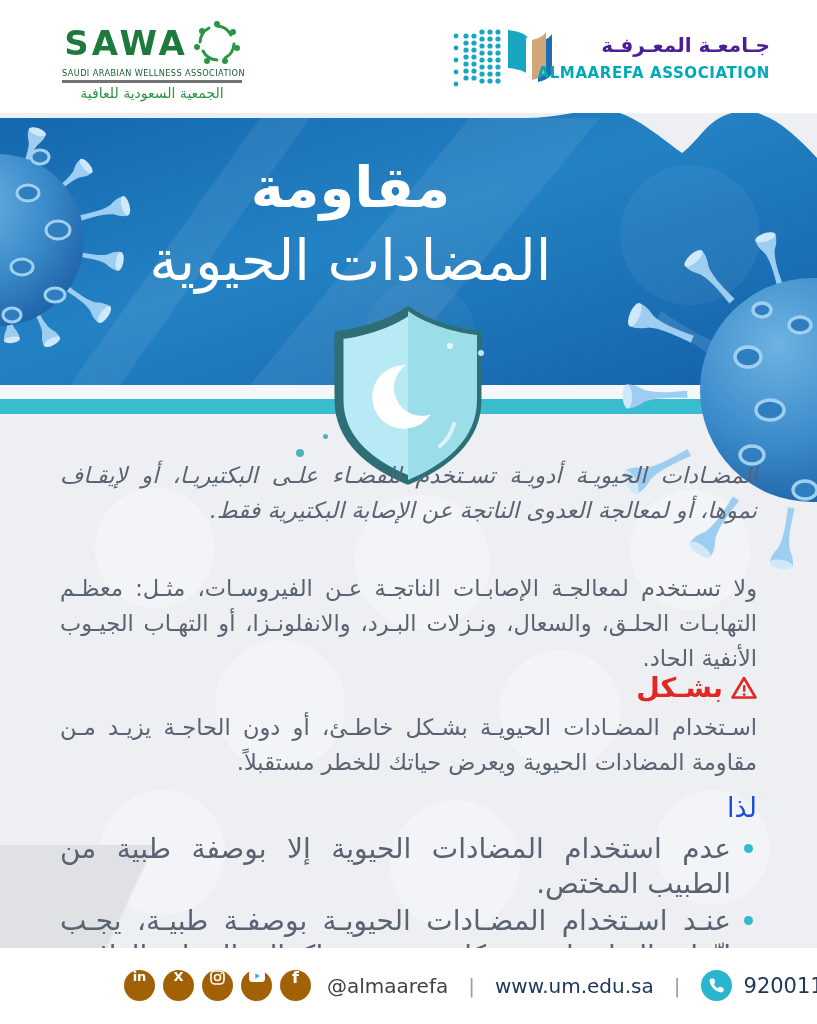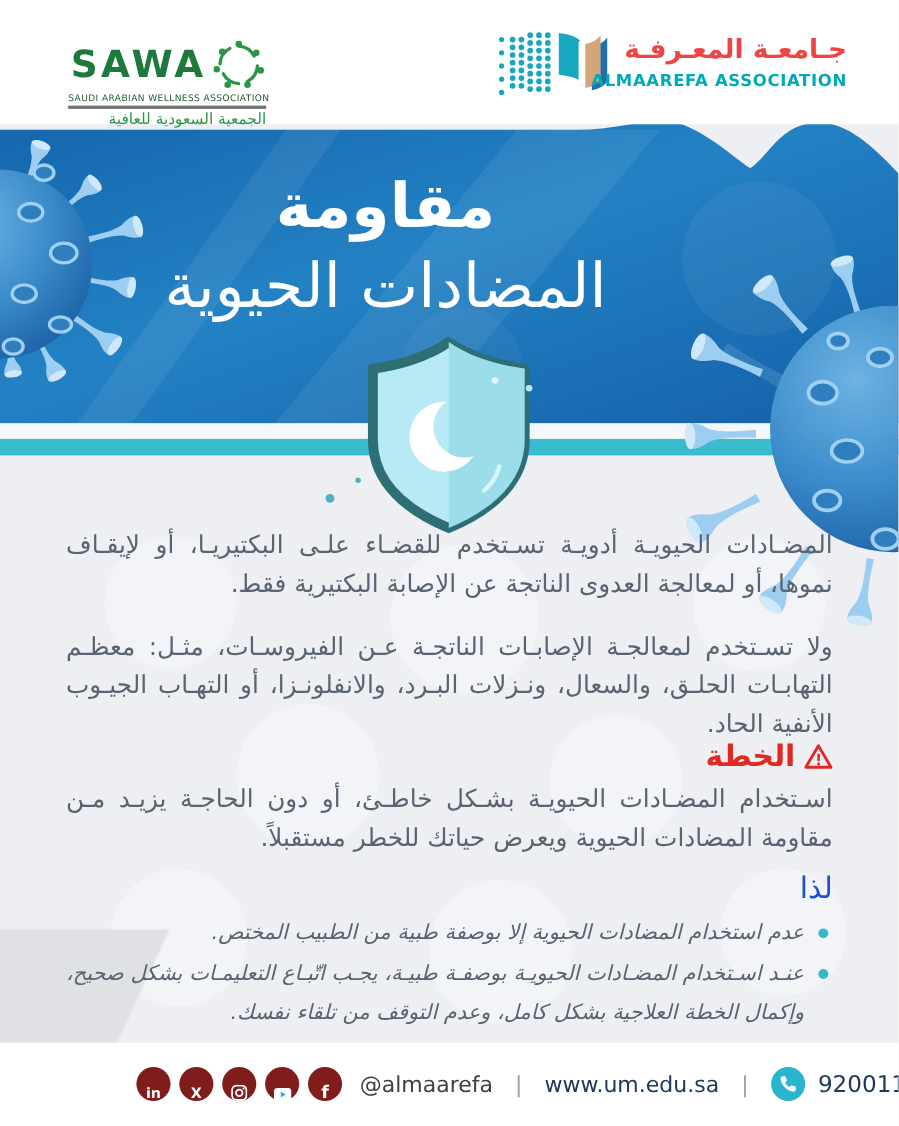--- a/index.html
+++ b/index.html
@@ -2,63 +2,63 @@
 <html lang="ar"><head>
 <meta charset="utf-8">
 <style>
   html,body{margin:0;padding:0;background:#ffffff;}
   .poster{
     position:relative;width:817px;height:1024px;overflow:hidden;
     background:#edeff2;font-family:"DejaVu Sans",sans-serif;
   }
   
   .header{position:absolute;top:0;left:0;width:817px;height:113px;background:#ffffff;z-index:6;}
-  .sawa{position:absolute;left:62px;top:36px;width:180px;text-align:right;}
+  .sawa{position:absolute;left:62px;top:20px;width:180px;text-align:center;}
   .sawa-row{display:flex;align-items:center;justify-content:center;gap:6px;}
   .sawa-name{font-size:34px;font-weight:bold;color:#1e7a3c;letter-spacing:3px;line-height:40px;}
   .sawa-tag-en{font-size:8.2px;color:#1a5c30;letter-spacing:.4px;margin-top:2px;white-space:nowrap;border-bottom:3px solid #737373;padding-bottom:2px;}
   .sawa-tag-ar{font-size:14px;color:#2a9447;margin-top:2px;direction:rtl;}
   .vision{position:absolute;left:340px;top:22px;width:118px;text-align:center;}
   .vision-l1{display:flex;justify-content:center;align-items:baseline;gap:6px;font-size:13.5px;color:#96999e;letter-spacing:1px;}
   .vision-l1 .ar{font-size:12.5px;letter-spacing:0;color:#85888d;}
   .vision-l2{display:flex;justify-content:center;align-items:center;font-size:31px;font-weight:bold;color:#96999e;line-height:32px;}
   .vision-ar{font-size:8.6px;color:#2f8e44;margin-top:2px;direction:rtl;}
   .vision-en{font-size:7.4px;color:#96999e;letter-spacing:.6px;margin-top:1px;}
   .uni-text{position:absolute;right:47px;top:30px;text-align:right;}
-  .uni-ar{font-size:24px;font-weight:bold;color:#ef4444;direction:rtl;line-height:30px;margin-left:34px;}
+  .uni-ar{font-size:20px;font-weight:bold;color:#4c1d95;direction:rtl;line-height:30px;margin-left:34px;}
   .uni-en{font-size:15px;font-weight:bold;color:#00a9b7;letter-spacing:.6px;margin-top:4px;}
   .uni-mark{position:absolute;left:452px;top:28px;}
   
   .banner-svg{position:absolute;left:0;top:95px;z-index:1;}
   .banner-title{position:absolute;left:0;top:152px;width:701px;text-align:center;color:#ffffff;z-index:2;direction:rtl;}
   .banner-title .l1{font-size:56px;font-weight:bold;line-height:72px;}
   .banner-title .l2{font-size:56px;font-weight:normal;line-height:74px;}
   .strip-white{position:absolute;left:0;top:385px;width:817px;height:14px;background:#f3f7fa;z-index:1;}
   .strip-teal{position:absolute;left:0;top:399px;width:817px;height:15px;background:#3abccf;z-index:1;}
   .virus-svg{position:absolute;left:0;top:95px;z-index:3;pointer-events:none;}
   .shield{position:absolute;left:326px;top:304px;z-index:4;}
   
   .bg-circle{position:absolute;border-radius:50%;background:#f3f4f7;z-index:0;}
   .band{position:absolute;left:0;top:845px;width:230px;height:103px;z-index:0;
     background:linear-gradient(115deg,#dfe1e5 0%,#dfe1e5 55%,rgba(223,225,229,0) 56%);}
   
   .content{position:absolute;left:60px;width:697px;z-index:5;direction:rtl;color:#5a6372;}
   .para{font-size:22.5px;line-height:35px;text-align:justify;text-align-last:right;}
-  .p1{top:479px;}
+  .p1{top:458px;font-style:italic;}
   .p2{top:571px;}
   .warn-head{position:absolute;right:60px;top:672px;z-index:5;display:flex;direction:rtl;align-items:center;gap:8px;color:#e12823;font-weight:bold;font-size:27px;}
   .warn-body{top:710px;}
   .so-head{position:absolute;right:60px;top:792px;z-index:5;color:#1d4ed8;font-weight:normal;font-size:27px;direction:rtl;}
   .bullets{position:absolute;left:60px;top:831px;width:697px;z-index:5;direction:rtl;margin:0;padding:0;list-style:none;color:#5a6372;}
-  .bullets li{position:relative;padding-right:26px;font-size:19px;line-height:35px;text-align:justify;text-align-last:right;margin-bottom:2px;font-style:italic;}
+  .bullets li{position:relative;padding-right:26px;font-size:28px;line-height:35px;text-align:justify;text-align-last:right;margin-bottom:2px;}
   .bullets li::before{content:"";position:absolute;right:4px;top:13px;width:9px;height:9px;border-radius:50%;background:#35b9cd;}
   
   .footer{position:absolute;left:0;top:948px;width:817px;height:76px;background:#ffffff;z-index:6;}
   .footer-row{position:absolute;left:124px;top:22px;display:flex;align-items:center;}
-  .soc{width:31px;height:31px;border-radius:50%;background:#7f1d1d;display:flex;align-items:flex-end;justify-content:center;margin-right:8px;color:#fff;}
+  .soc{width:31px;height:31px;border-radius:50%;background:#a16207;display:flex;align-items:flex-start;justify-content:center;margin-right:8px;color:#fff;}
   .soc .t{font-size:13px;font-weight:bold;line-height:1;}
   .handle{font-size:20px;color:#404040;margin-left:8px;}
   .sep{font-size:20px;color:#8fa0b0;margin:0 20px;}
   .site{font-size:20px;color:#20395a;}
   .phone-circle{width:31px;height:31px;border-radius:50%;background:#2ab5cf;display:flex;align-items:center;justify-content:center;margin-right:12px;}
   .phone-num{font-size:21px;color:#20395a;}
   .dot{position:absolute;border-radius:50%;background:#4fb0c2;z-index:4;}
 </style>
 </head>
 <body>
@@ -298,21 +298,21 @@
 
   <p class="content para p1" style="position:absolute;margin:0;">المضـادات الحيويـة أدويـة تسـتخدم للقضـاء علـى البكتيريـا، أو لإيقـاف نموها، أو لمعالجة العدوى الناتجة عن الإصابة البكتيرية فقط.</p>
   <p class="content para p2" style="position:absolute;margin:0;">ولا تسـتخدم لمعالجـة الإصابـات الناتجـة عـن الفيروسـات، مثـل: معظـم التهابـات الحلـق، والسعال، ونـزلات البـرد، والانفلونـزا، أو التهـاب الجيـوب الأنفية الحاد.</p>
 
   <div class="warn-head">
     <svg width="26" height="24" viewBox="0 0 26 24">
       <path d="M13,2 L24.5,21.5 L1.5,21.5 Z" fill="none" stroke="#e12823" stroke-width="2.6" stroke-linejoin="round"></path>
       <rect x="12" y="9" width="2.4" height="7" rx="1.2" fill="#e12823"></rect>
       <circle cx="13.2" cy="18.6" r="1.4" fill="#e12823"></circle>
     </svg>
-    <span>الخطة</span>
+    <span>بشـكل</span>
   </div>
   <p class="content para warn-body" style="position:absolute;margin:0;">اسـتخدام المضـادات الحيويـة بشـكل خاطـئ، أو دون الحاجـة يزيـد مـن مقاومة المضادات الحيوية ويعرض حياتك للخطر مستقبلاً.</p>
 
   <div class="so-head">لذا</div>
   <ul class="bullets">
     <li>عدم استخدام المضادات الحيوية إلا بوصفة طبية من الطبيب المختص.</li>
     <li>عنـد اسـتخدام المضـادات الحيويـة بوصفـة طبيـة، يجـب اتّبـاع التعليمـات بشكل صحيح، وإكمال الخطة العلاجية بشكل كامل، وعدم التوقف من تلقاء نفسك.</li>
   </ul>
 
   <div class="footer">

